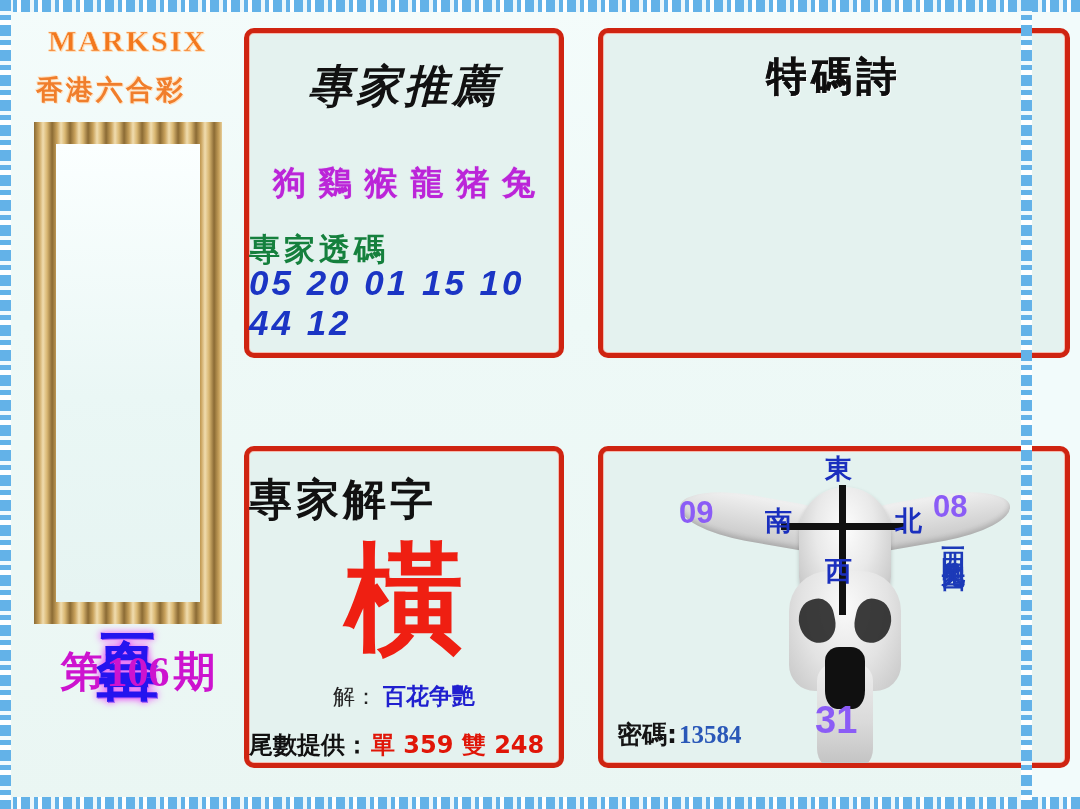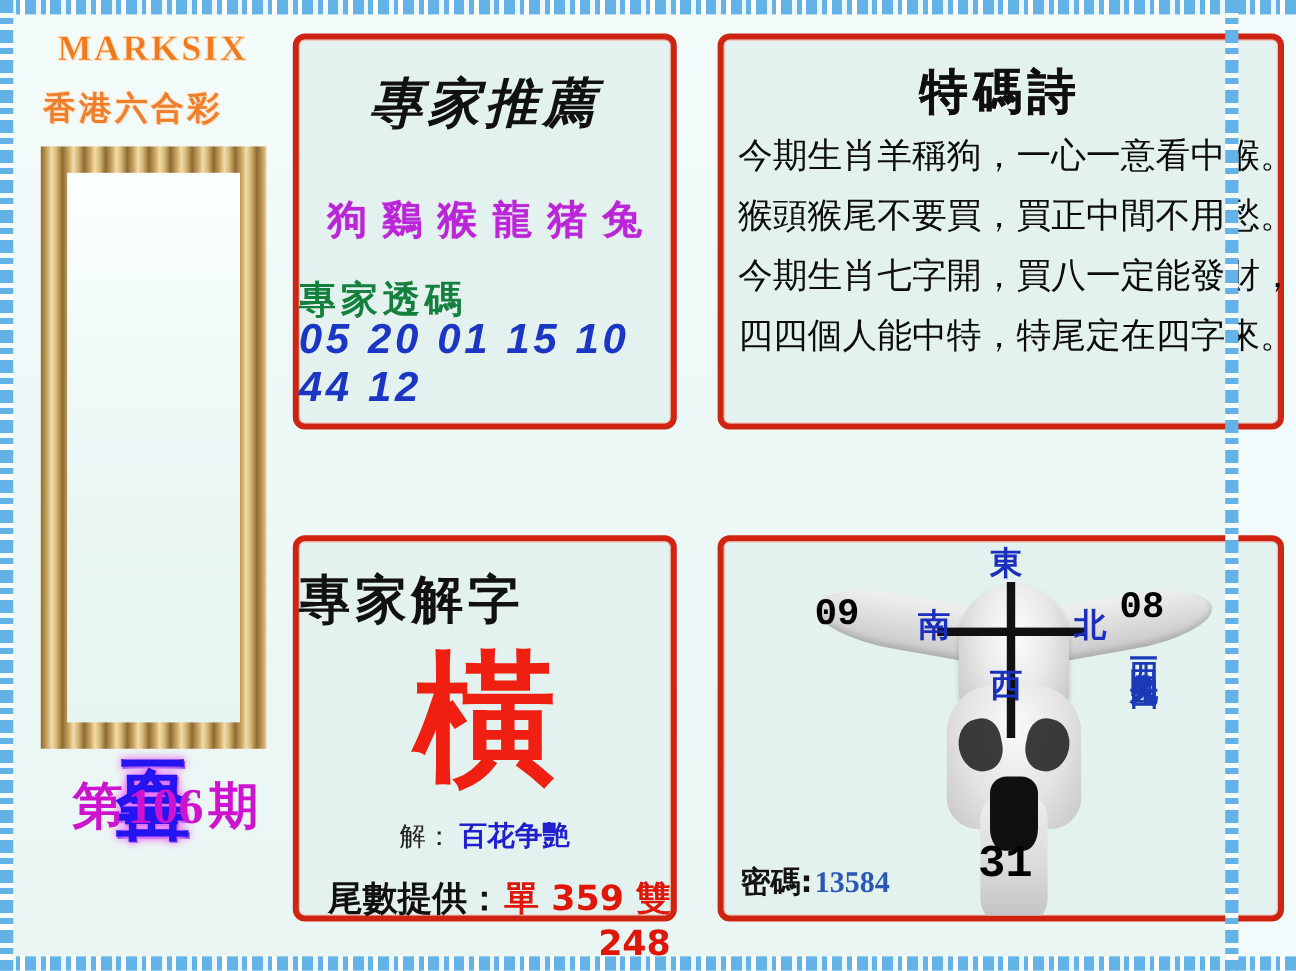--- a/index.html
+++ b/index.html
@@ -145,22 +145,22 @@
     position:absolute;left:0;right:0;top:88px;text-align:center;
     font-size:118px;font-weight:bold;color:#ef1f12;line-height:1;
     font-family:"DejaVu Sans","Liberation Sans",sans-serif;
   }
   #word-explain{
     position:absolute;left:0;right:0;top:230px;text-align:center;
     font-size:22px;color:#222;
   }
   #word-explain .val{color:#2020cf;font-weight:bold;padding-left:6px;font-size:23px;}
   #word-tail{
-    position:absolute;left:0;right:0;top:278px;text-align:right;
-    font-size:29px;color:#111;font-weight:bold;
+    position:absolute;left:0;right:12px;top:278px;text-align:left;
+    font-size:24px;color:#111;font-weight:bold;
   }
   #word-tail .red{color:#e01608;padding-left:2px;}
 
   
   #skull-area{position:absolute;left:0;top:0;right:0;bottom:0;overflow:hidden;}
   .skullpart{position:absolute;}
   #skull-cranium{
     left:196px;top:36px;width:92px;height:120px;
     background:radial-gradient(ellipse at 50% 35%,#fdfdfd 0%,#e9e9e9 45%,#cfcfcf 78%,#b4b4b4 100%);
     border-radius:46px 46px 30px 30px;
@@ -194,22 +194,22 @@
     box-shadow:inset 0 -3px 5px rgba(0,0,0,.15);
   }
   #cross-v{left:236px;top:34px;width:7px;height:130px;background:#111;}
   #cross-h{left:178px;top:72px;width:124px;height:7px;background:#111;}
   .dirtxt{position:absolute;font-size:27px;font-weight:bold;color:#1a2fbe;
           font-family:"DejaVu Sans","Liberation Sans",sans-serif;}
   #dir-east{left:222px;top:0px;}
   #dir-west{left:222px;top:102px;}
   #dir-south{left:162px;top:52px;}
   #dir-north{left:292px;top:52px;}
-  .numtxt{position:absolute;font-weight:bold;color:#000000;
-          font-family:Liberation Mono, monospace;}
+  .numtxt{position:absolute;font-weight:bold;color:#8b5cf6;
+          font-family:Liberation Sans, sans-serif;}
   #num-09{left:76px;top:44px;font-size:31px;}
   #num-08{left:330px;top:38px;font-size:31px;}
   #num-31{left:212px;top:248px;font-size:38px;}
   #vert-phrase{
     position:absolute;left:334px;top:82px;
     writing-mode:vertical-rl;text-orientation:upright;
     font-size:24px;color:#1c3ab8;font-weight:bold;letter-spacing:3px;
   }
   #secret-code{
     position:absolute;left:14px;bottom:12px;
@@ -251,26 +251,20 @@
       <span>龍</span>
       <span>猪</span>
       <span>兔</span>
     </div>
     <div id="expert-sub">專家透碼</div>
     <div id="expert-numbers">05 20 01 15 10 44 12</div>
   </div>
 
   <div class="panel" id="panel-poem">
     <div id="poem-title">特碼詩</div>
-    <div id="poem-lines">
-      <div>今期生肖羊稱狗，一心一意看中猴。</div>
-      <div>猴頭猴尾不要買，買正中間不用愁。</div>
-      <div>今期生肖七字開，買八一定能發財，</div>
-      <div>四四個人能中特，特尾定在四字來。</div>
-    </div>
   </div>
 
   <div class="panel" id="panel-word">
     <div id="word-title">專家解字</div>
     <div id="big-char">橫</div>
     <div id="word-explain">
       <span>解：</span><span class="val">百花争艷</span>
     </div>
     <div id="word-tail">
       <span>尾數提供：</span><span class="red">單 359 雙 248</span>

